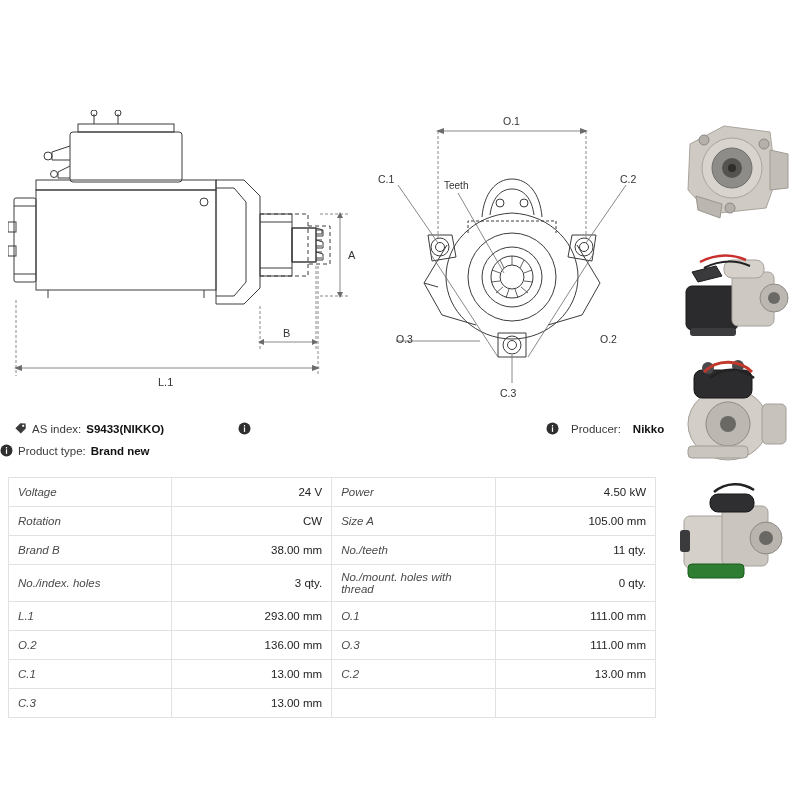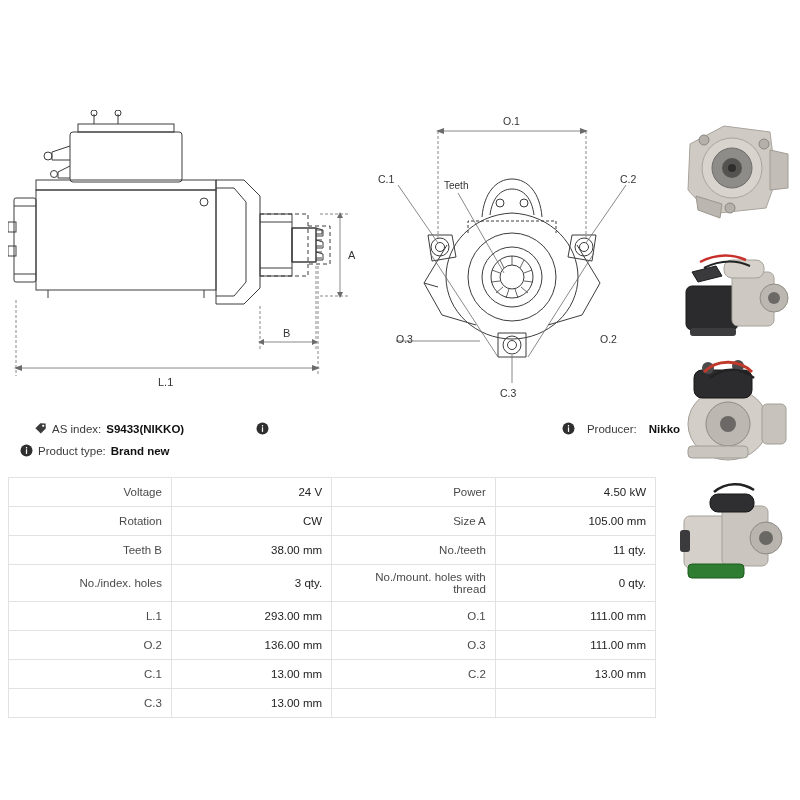--- a/index.html
+++ b/index.html
@@ -57,21 +57,20 @@
     position: absolute;
     left: 0; top: 418px;
     width: 800px;
   }
   .meta-row {
     display: flex;
     align-items: flex-start;
     font-size: 11.5px;
     line-height: 16px;
     padding: 3px 0 3px 0;
-    margin-left: 20px;
   }
   .meta-cell {
     display: flex;
     align-items: flex-start;
     gap: 5px;
   }
   .c1 { width: 238px; padding-left: 14px; box-sizing: border-box; }
   .c2 { width: 308px; }
   .c3 { width: 240px; gap: 12px; }
   .meta-label { color: #3a3a3a; }
@@ -98,23 +97,24 @@
     border-collapse: collapse;
     font-size: 11.5px;
   }
   .specs td {
     border: 1px solid #e2e2e2;
     padding: 6px 9px;
     height: 16px;
     color: #333;
   }
   .specs td.lbl {
-    text-align: right;
+    text-align: left;
     width: 162px;
     color: #4a4a4a;
+    font-style: italic;
   }
   .specs td.val {
     text-align: right;
     width: 162px;
     color: #222;
   }
   .specs td.empty { border: 1px solid #e2e2e2; }
 
   
   svg { display: block; }
@@ -412,21 +412,21 @@
         <td class="lbl">Power</td>
         <td class="val">4.50 kW</td>
       </tr>
       <tr>
         <td class="lbl">Rotation</td>
         <td class="val">CW</td>
         <td class="lbl">Size A</td>
         <td class="val">105.00 mm</td>
       </tr>
       <tr>
-        <td class="lbl">Teeth B</td>
+        <td class="lbl">Brand B</td>
         <td class="val">38.00 mm</td>
         <td class="lbl">No./teeth</td>
         <td class="val">11 qty.</td>
       </tr>
       <tr>
         <td class="lbl">No./index. holes</td>
         <td class="val">3 qty.</td>
         <td class="lbl">No./mount. holes with thread</td>
         <td class="val">0 qty.</td>
       </tr>

